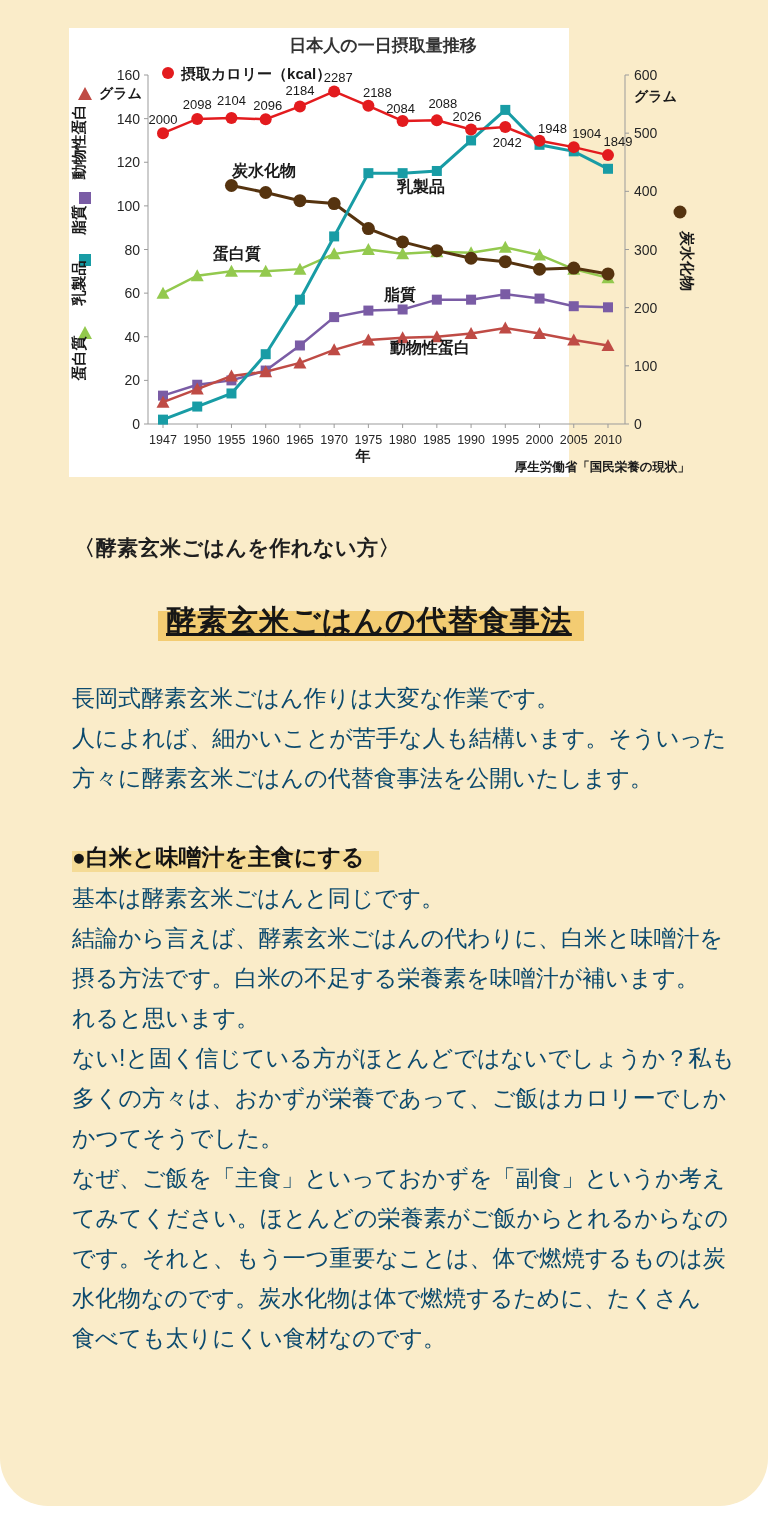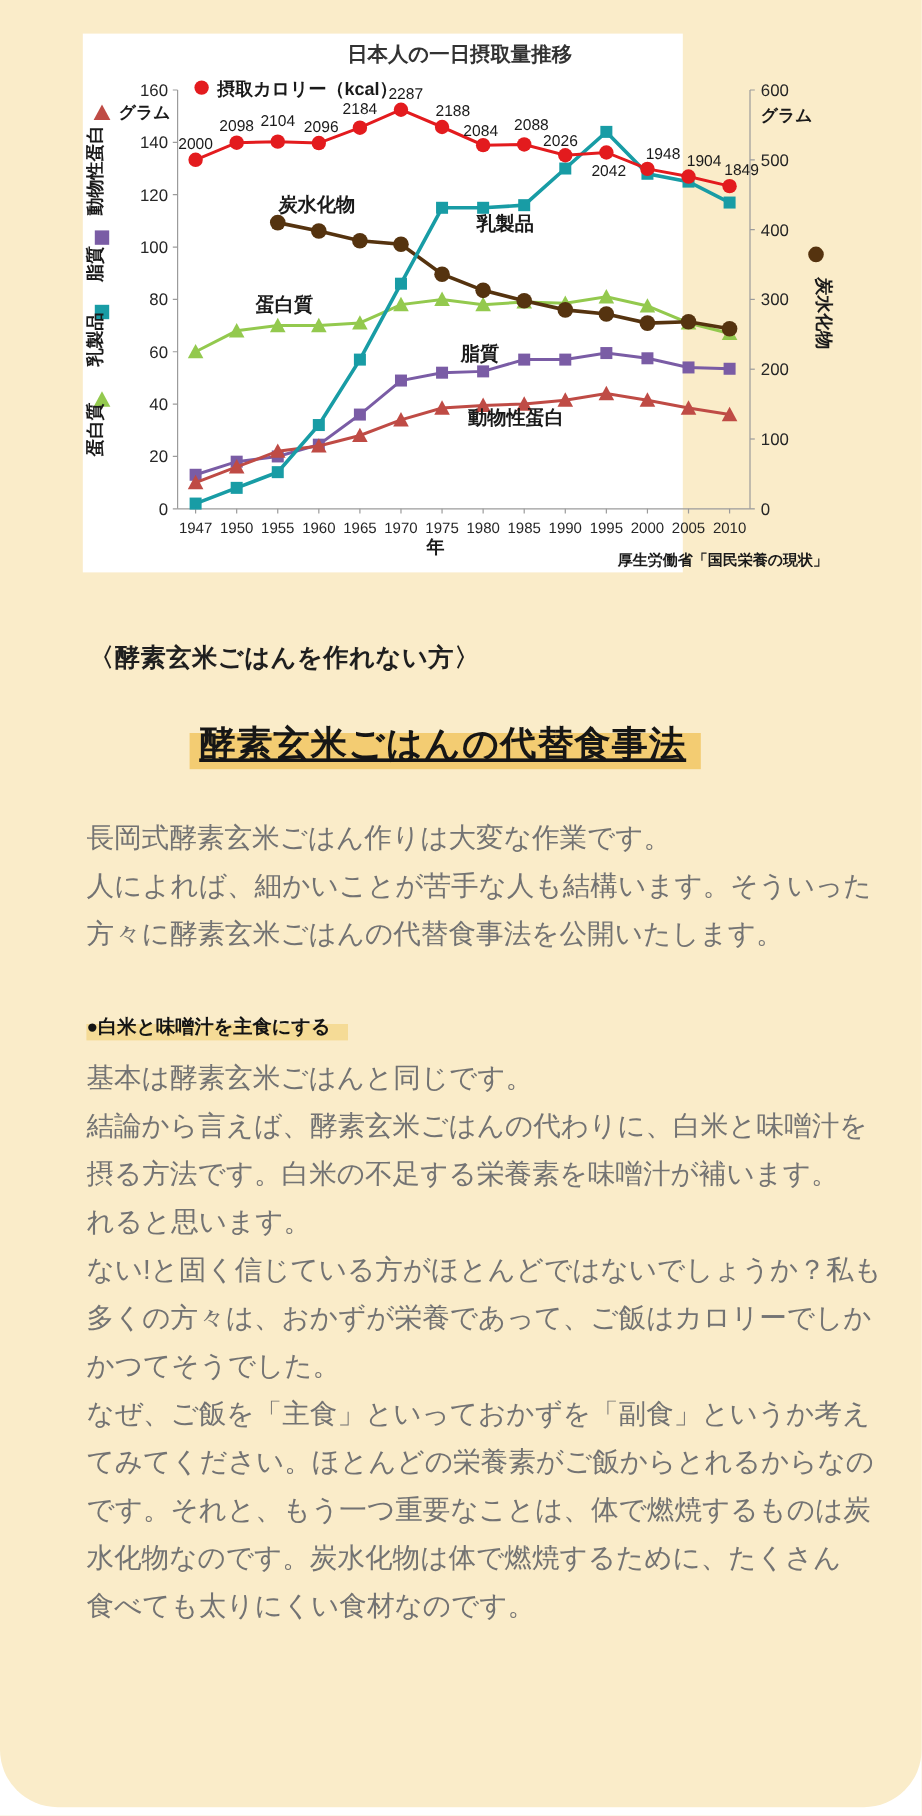--- a/index.html
+++ b/index.html
@@ -28,30 +28,30 @@
     position:absolute;left:158px;top:601px;margin:0;
     font-size:30px;font-weight:bold;color:#161616;letter-spacing:1px;
     line-height:40px;white-space:nowrap;text-decoration:underline;
   }
   .hl-main{
     background:linear-gradient(180deg, rgba(0,0,0,0) 18%, #f3cc72 18%);
     padding:0 12px 4px 8px;
   }
   .section-heading{
     position:absolute;left:72px;top:840px;
-    font-size:16px;font-weight:bold;color:#141414;
+    font-size:23px;font-weight:bold;color:#141414;
     line-height:34px;white-space:nowrap;
   }
   .hl-sec{
     background:linear-gradient(180deg, rgba(0,0,0,0) 26%, #f5db96 26%);
     padding:0 14px 2px 0;
   }
   .para{
     position:absolute;left:72px;width:660px;
-    font-size:23px;color:#737373;line-height:40px;
+    font-size:23px;color:#0c4a6e;line-height:40px;
     letter-spacing:0;
   }
   .para .line{white-space:nowrap;}
   .p1{top:678px;}
   .p2{top:878px;}
 </style>
 </head>
 <body>
 
 <div class="card">

